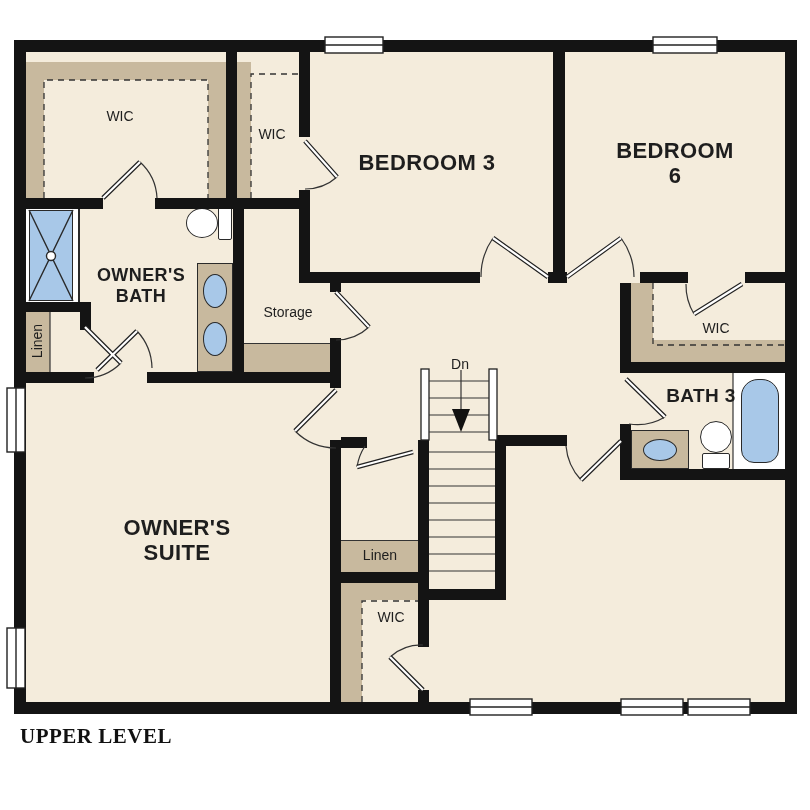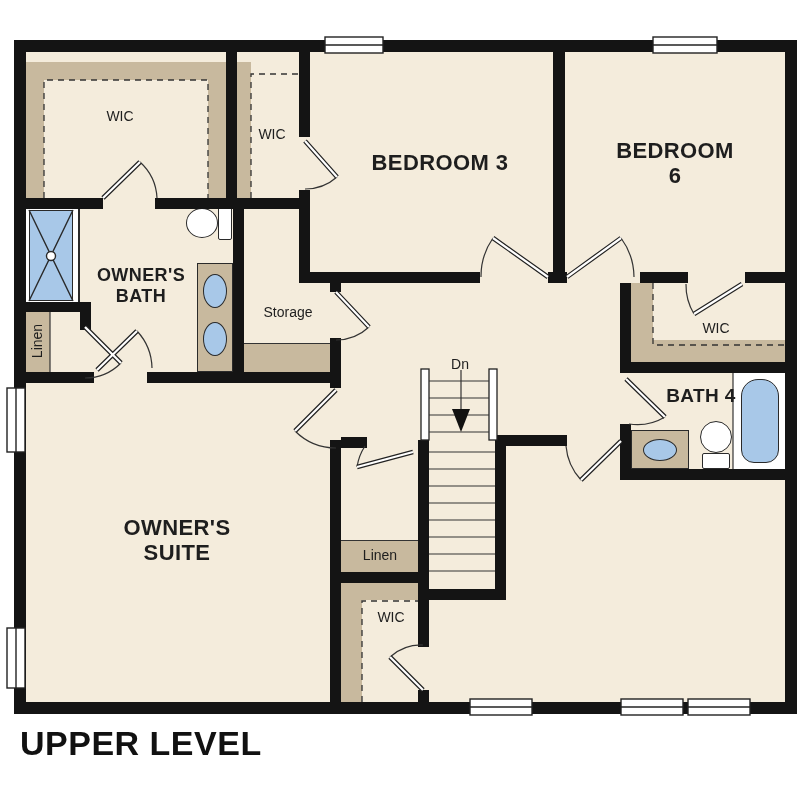--- a/index.html
+++ b/index.html
@@ -10,21 +10,21 @@
   .tan{position:absolute;background:#c8b99e;}
   .white-fix{position:absolute;background:#ffffff;border:1.5px solid #2a2a2a;box-sizing:border-box;}
   .blue-fix{position:absolute;background:#a8c8e8;border:1.4px solid #2a2a2a;box-sizing:border-box;}
   .ell{border-radius:50%;}
   .lbl{position:absolute;transform:translate(-50%,-50%);color:#1e1e1e;white-space:pre-line;text-align:center;line-height:1.14;}
   .sm{font-size:14px;}
   .bold{font-weight:bold;letter-spacing:.4px;}
   .room-name{font-size:22px;}
   .bath-name{font-size:18px;}
   .vert{transform:translate(-50%,-50%) rotate(-90deg);}
-  .caption{position:absolute;left:20px;top:724px;font-size:34px;font-weight:bold;color:#111;letter-spacing:.5px;font-family:Liberation Sans, sans-serif;}
+  .caption{position:absolute;left:20px;top:724px;font-size:21px;font-weight:bold;color:#111;letter-spacing:.5px;font-family:Liberation Serif, serif;}
   svg.overlay{position:absolute;left:0;top:0;}
 </style>
 </head>
 <body>
 
 <div class="plan">
 
   <div class="interior"></div>
 
   <div class="tan" style="left:26px;top:62px;width:200px;height:18px"></div>
@@ -160,27 +160,27 @@
         <line x1="470" y1="707" x2="532" y2="707"></line>
       <rect x="621" y="699" width="62" height="16"></rect>
         <line x1="621" y1="707" x2="683" y2="707"></line>
       <rect x="688" y="699" width="62" height="16"></rect>
         <line x1="688" y1="707" x2="750" y2="707"></line>
     </g>
   </svg>
 
   <div class="lbl sm" style="left:120px;top:117px">WIC</div>
   <div class="lbl sm" style="left:272px;top:135px">WIC</div>
-  <div class="lbl bold room-name" style="left:440px;top:163px">BEDROOM 3</div>
+  <div class="lbl bold room-name" style="left:427px;top:163px">BEDROOM 3</div>
   <div class="lbl bold room-name" style="left:675px;top:163px">BEDROOM 6</div>
   <div class="lbl bold bath-name" style="left:141px;top:286px">OWNER'S
 BATH</div>
   <div class="lbl sm" style="left:288px;top:313px">Storage</div>
   <div class="lbl sm" style="left:716px;top:329px">WIC</div>
-  <div class="lbl bold" style="left:701px;top:396px;font-size:19px">BATH 4</div>
+  <div class="lbl bold" style="left:701px;top:396px;font-size:19px">BATH 3</div>
   <div class="lbl sm vert" style="left:38px;top:341px">Linen</div>
   <div class="lbl sm" style="left:460px;top:365px">Dn</div>
   <div class="lbl bold room-name" style="left:177px;top:540px">OWNER'S
 SUITE</div>
   <div class="lbl sm" style="left:380px;top:556px">Linen</div>
   <div class="lbl sm" style="left:391px;top:618px">WIC</div>
 
   <div class="caption">UPPER LEVEL</div>
 </div>
 

